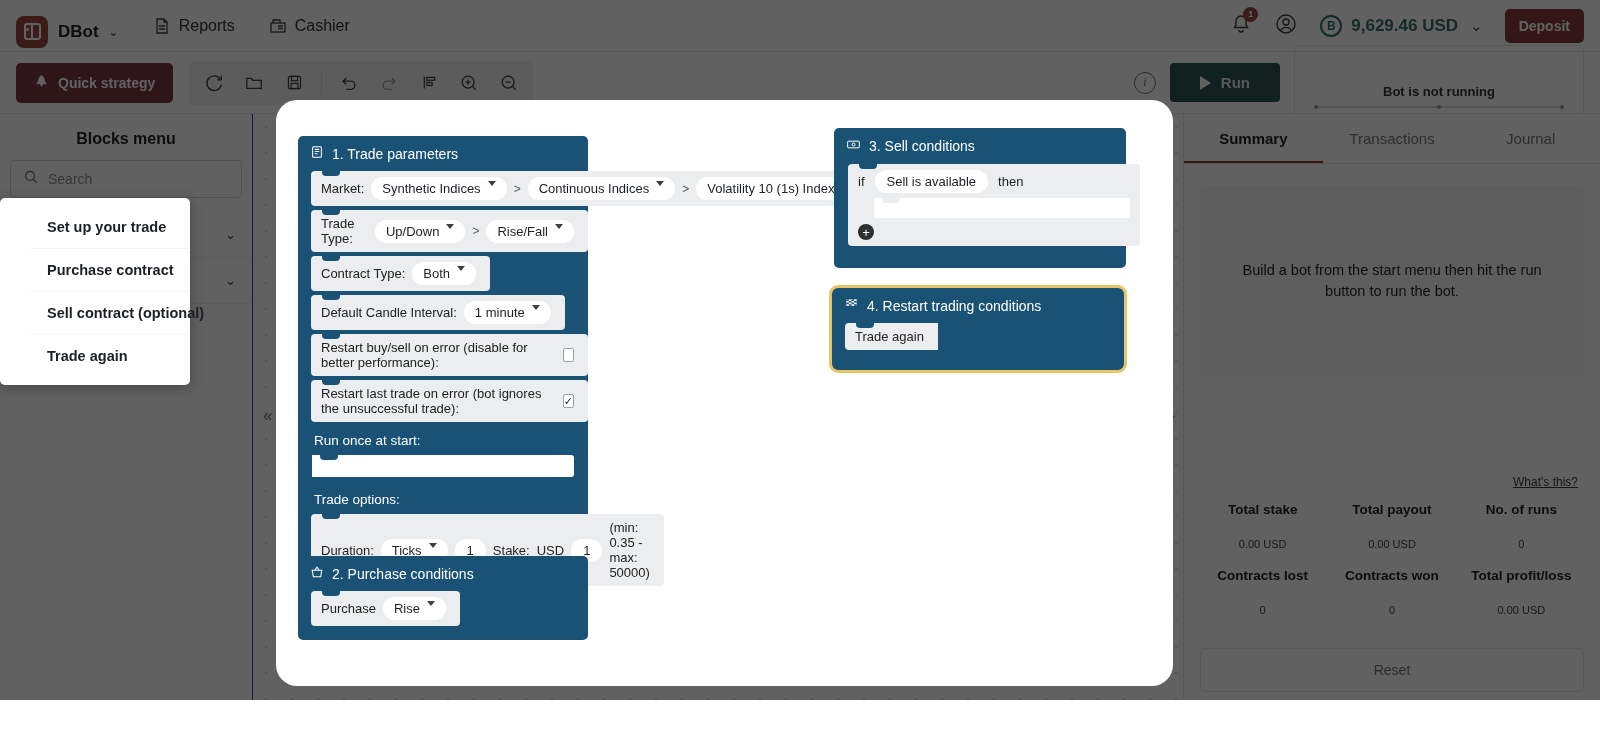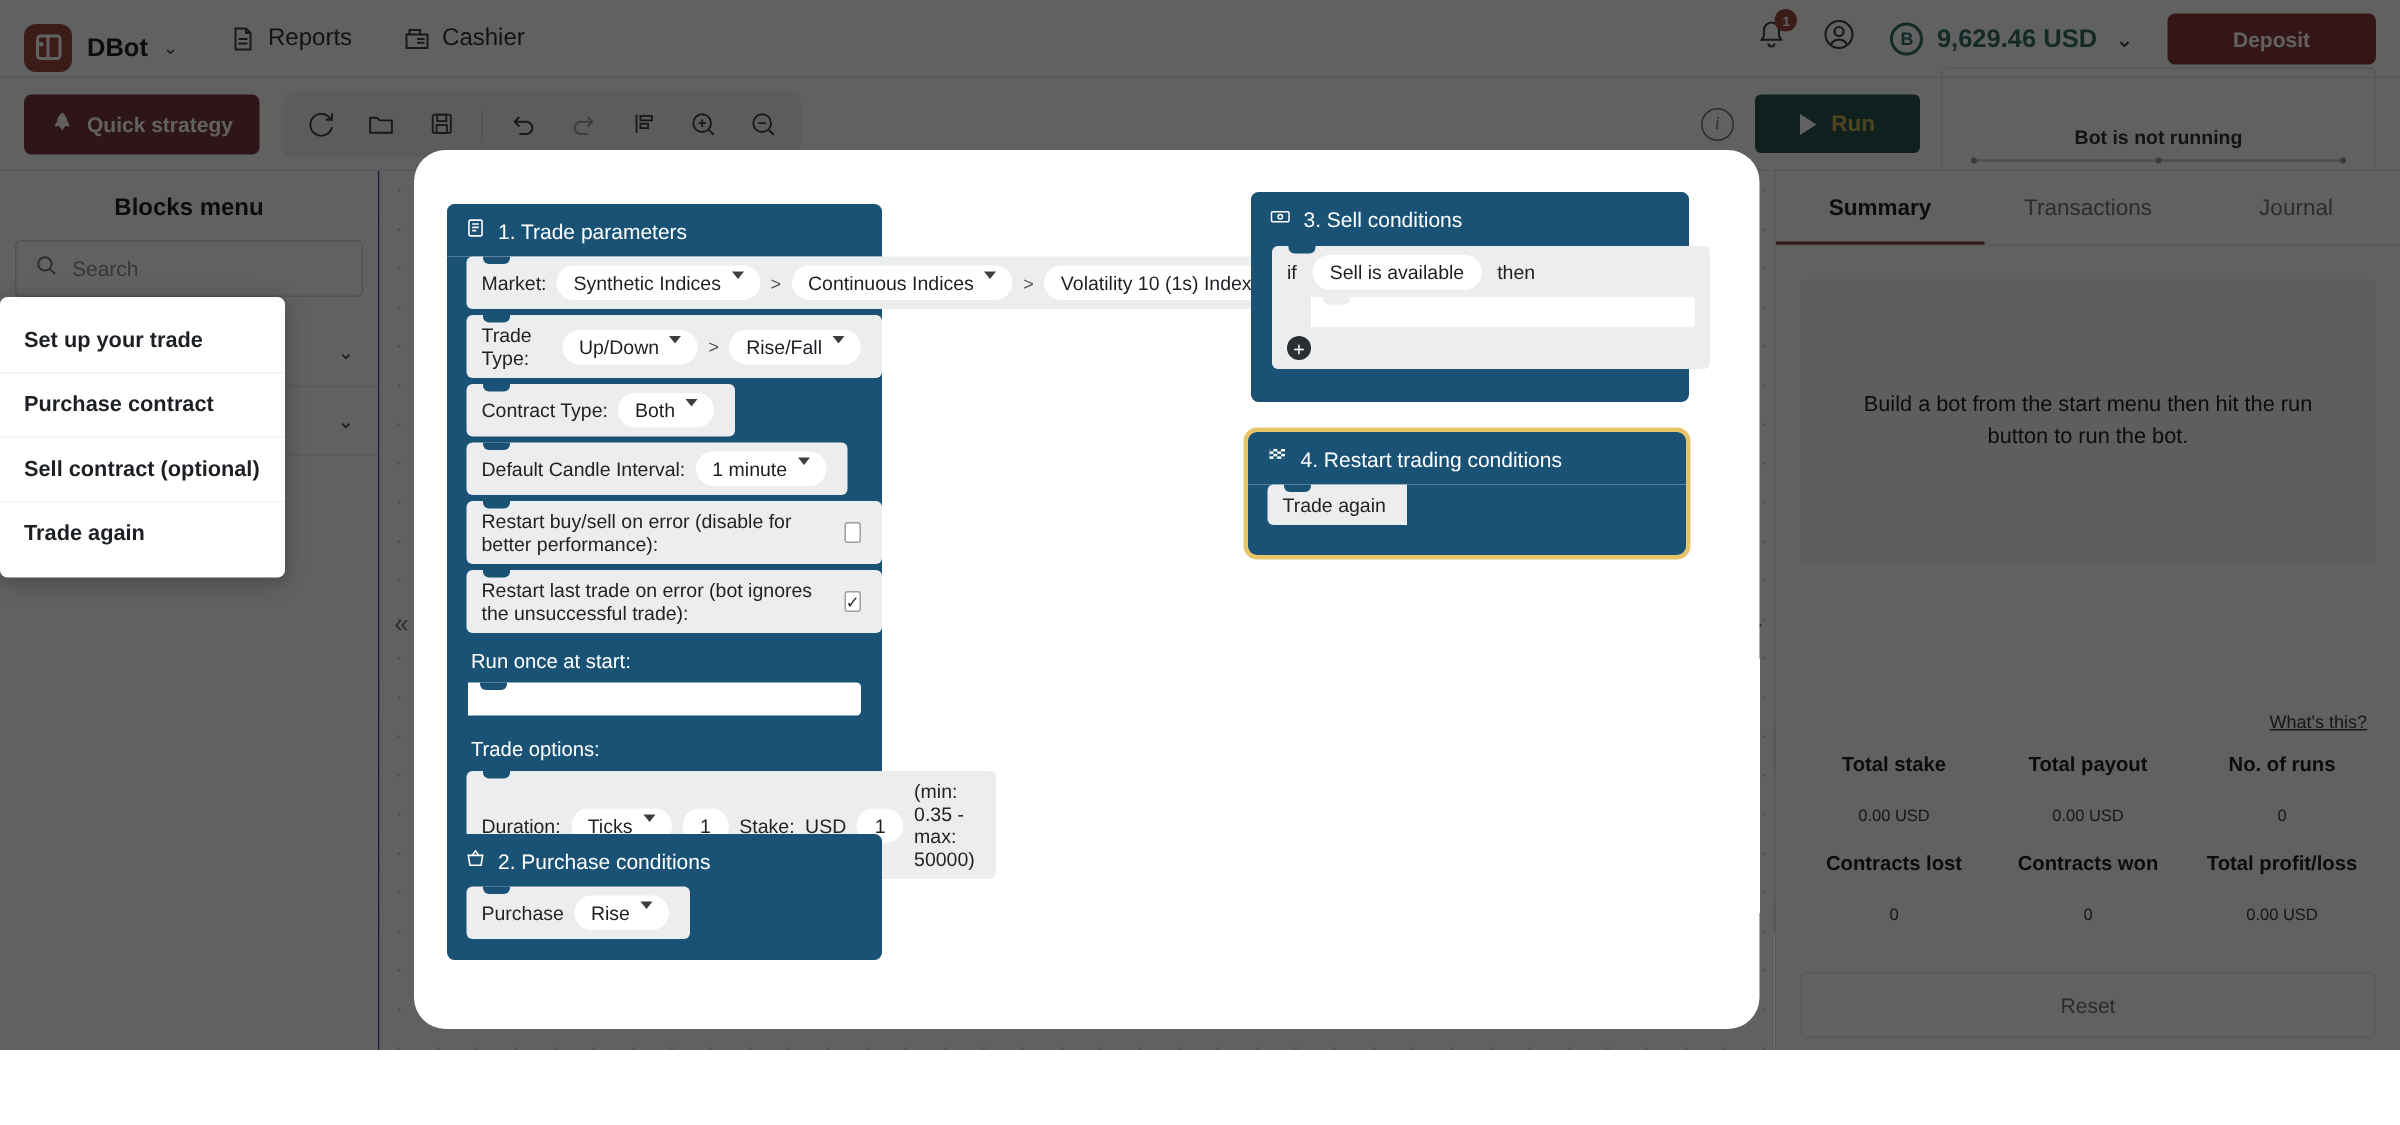--- a/index.html
+++ b/index.html
@@ -42,21 +42,21 @@
   }
   .balance { display: flex; align-items: center; gap: 9px; }
   .coin {
     width: 22px; height: 22px; border-radius: 50%; border: 2px solid #0e7a6c;
     display:flex;align-items:center;justify-content:center;
     color:#0e7a6c; font-size:12px; font-weight:bold;
   }
   .balance-amt { font-size: 17px; font-weight: bold; color: #0e7a6c; }
   .deposit-btn {
     background: #c02a31; color: #fff; font-size: 14px; font-weight: bold;
-    padding: 9px 44px; border-radius: 5px; border: none; cursor: pointer;
+    padding: 9px 14px; border-radius: 5px; border: none; cursor: pointer;
   }
 
   
   .toolbar {
     position: absolute; top: 52px; left: 0; width: 1600px; height: 62px;
     background: #fff; border-bottom: 1px solid #e6e9e9;
     display: flex; align-items: center; padding: 0 16px;
   }
   .quick-strategy {
     background: #a32c33; color: #fff; font-size: 14px; font-weight: bold;
@@ -73,21 +73,21 @@
   }
   .tool-sep { width: 1px; height: 22px; background: #d6d9db; margin: 0 4px; }
 
   .toolbar-right { margin-left: auto; display: flex; align-items: center; gap: 14px; }
   .info-circle {
     width: 22px; height: 22px; border-radius: 50%; border: 1.5px solid #6f7679;
     display:flex;align-items:center;justify-content:center; font-size:12px; color:#6f7679;
     font-family: "Liberation Serif", serif; font-style: italic;
   }
   .run-btn {
-    background: #0e5c53; color: #eab308; font-size: 15px; font-weight: bold;
+    background: #0e5c53; color: #e5e5e5; font-size: 15px; font-weight: bold;
     padding: 11px 30px; border-radius: 4px; border: none; cursor: pointer;
     display:flex; align-items:center; gap:10px;
   }
   .run-btn .tri { width:0;height:0;border-left:11px solid #fff;border-top:7px solid transparent;border-bottom:7px solid transparent; }
   .status-box {
     width: 290px; border: 1px solid #e6e9e9; border-radius: 4px; padding: 6px 14px 10px;
     display:flex; flex-direction:column; align-items:center; gap: 6px;
   }
   .status-text { font-size: 13px; font-weight: bold; color: #333; margin-top: 32px; }
   .status-track { position: relative; width: 250px; height: 4px; }
@@ -119,20 +119,21 @@
 
   
   .flyout {
     position: absolute; top: 198px; left: 0px; width: 190px;
     background: #fff; border-radius: 5px; box-shadow: 0 3px 14px rgba(0,0,0,.28);
     padding: 8px 0; z-index: 60;
   }
   .flyout-item {
     padding: 13px 16px; font-size: 14.5px; font-weight: bold; color: #1c2024; cursor: pointer;
     white-space: nowrap;
+    margin-left: 31px;
   }
   .flyout-item + .flyout-item { border-top: 1px solid #f2f3f4; }
 
   
   .workspace {
     position: absolute; top: 114px; left: 253px; width: 930px; height: 586px;
     background: #fff;
   }
   .wsgrid {
     position:absolute; inset:0;

